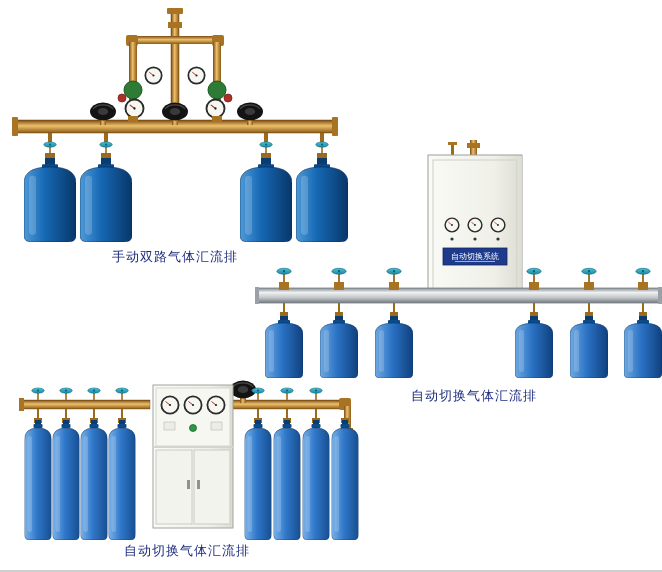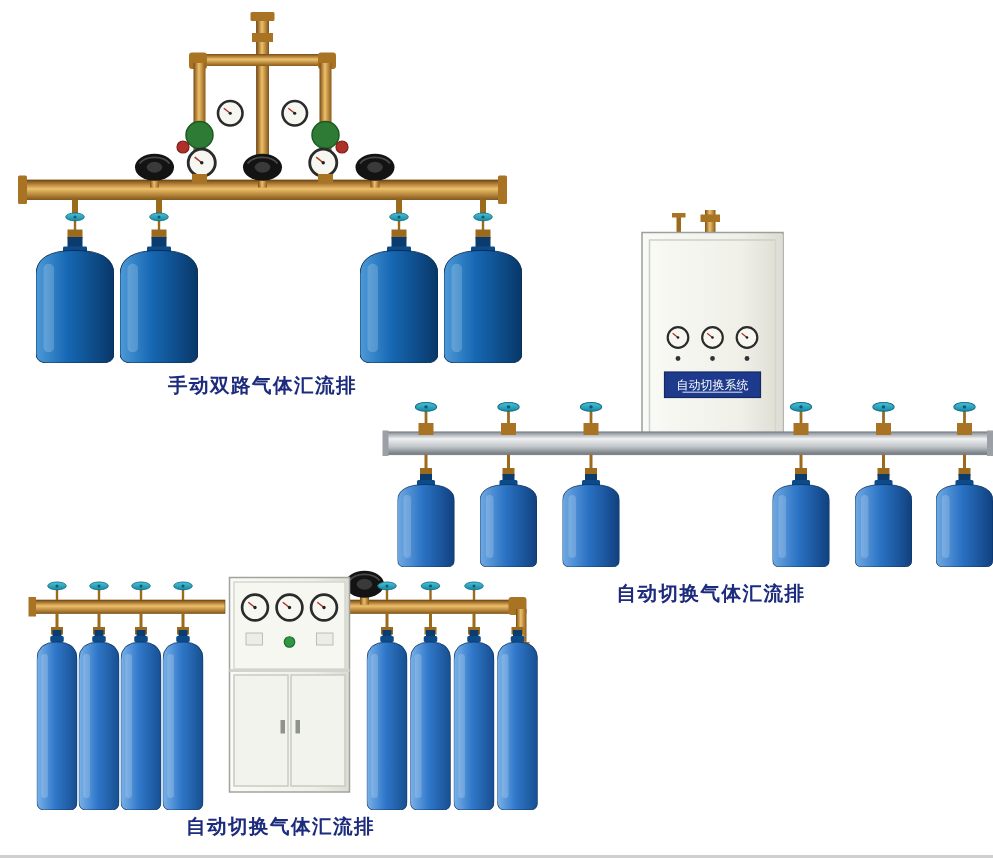--- a/index.html
+++ b/index.html
@@ -2,21 +2,21 @@
 <html><head>
 <meta charset="utf-8">
 <style>
   html,body{margin:0;padding:0;background:#ffffff;}
   .page{
     position:relative;width:662px;height:572px;background:#ffffff;
     overflow:hidden;font-family:"DejaVu Sans","Liberation Sans",sans-serif;
   }
   .scene{position:absolute;left:0;top:0;}
   .caption{
-    position:absolute;text-align:center;font-weight:bold;font-size:13px;
+    position:absolute;text-align:center;font-weight:normal;font-size:13px;
     color:#1d2b7d;letter-spacing:1px;white-space:nowrap;
   }
   .cap-1{left:92px;top:248px;width:166px;}
   .cap-2{left:399px;top:387px;width:150px;}
   .cap-3{left:103px;top:542px;width:168px;}
   .bottom-rule{
     position:absolute;left:0;bottom:0;width:662px;height:2px;background:#cfcfcf;
   }
 </style>
 </head>

